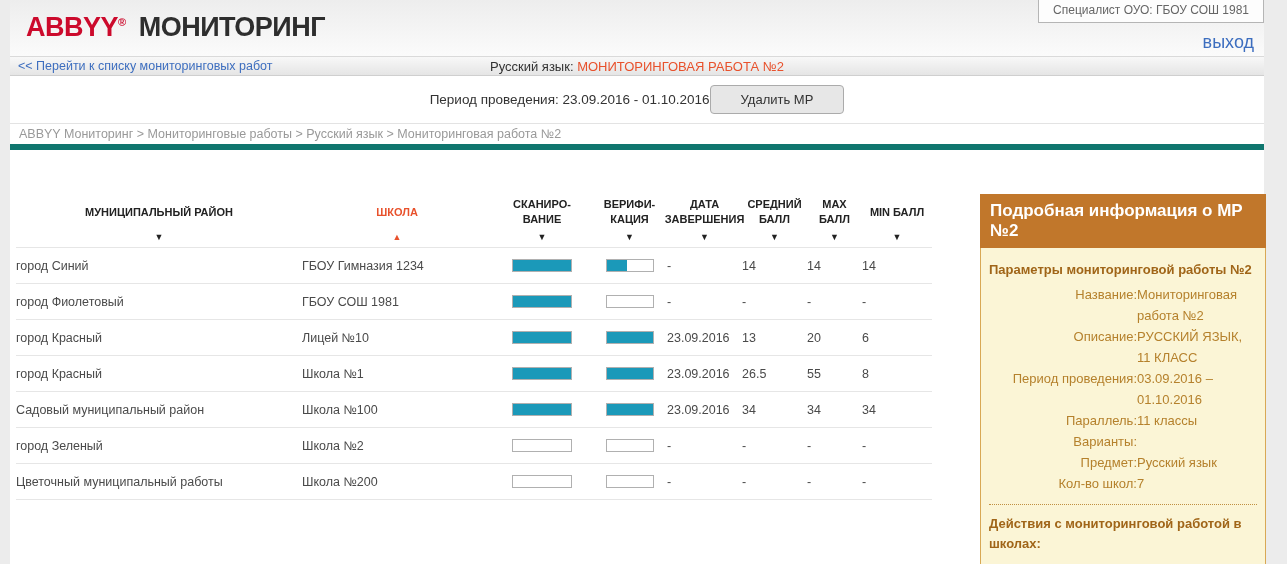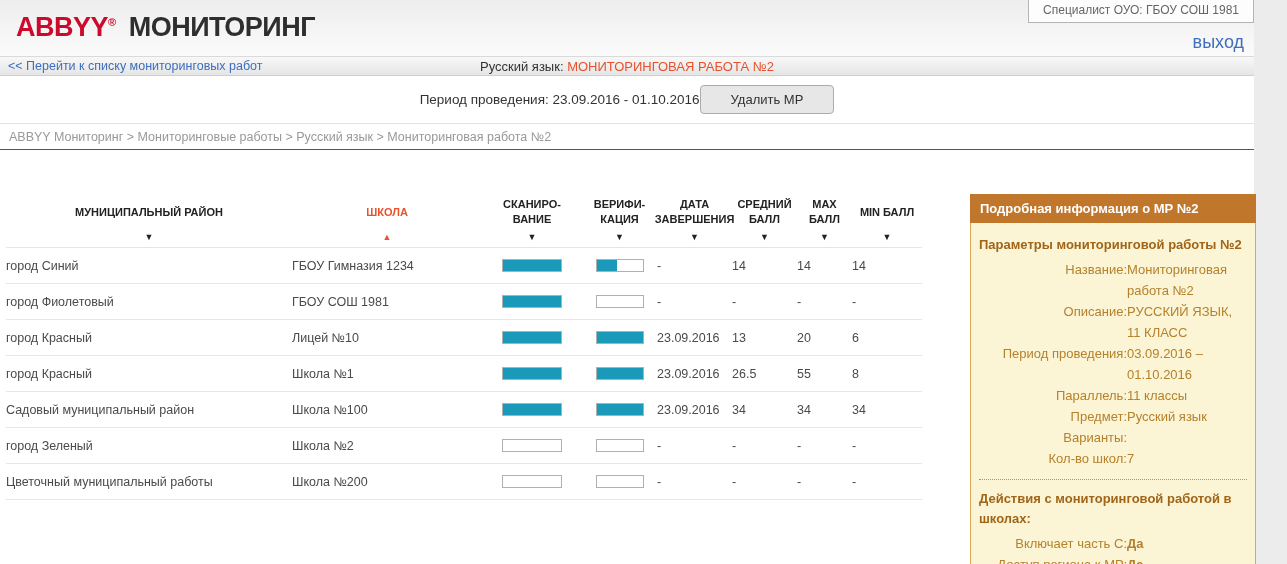--- a/index.html
+++ b/index.html
@@ -15,21 +15,21 @@
   *{margin:0;padding:0;box-sizing:border-box;}
   html,body{width:1287px;height:564px;}
   body{
     background:#ececec;
     font-family:"Liberation Sans", sans-serif;
     position:relative;
     overflow:hidden;
     color:#444;
   }
   .content{
-    position:absolute;left:0;top:0;width:1254px;height:564px;background:#fff;
+    position:absolute;left:10px;top:0;width:1254px;height:564px;background:#fff;
   }
   
   .top-header{
     position:relative;height:56px;
     background:linear-gradient(#ededed,#fbfbfb);
   }
   .logo{
     position:absolute;left:16px;top:12px;font-weight:bold;
     font-size:27px;letter-spacing:-0.5px;cursor:pointer;white-space:nowrap;
   }
@@ -67,21 +67,21 @@
   }
   .period-label{font-size:13.5px;color:#333;}
   .delete-btn{
     font-family:"Liberation Sans",sans-serif;
     font-size:13px;color:#333;
     background:#e7e7e7;border:1px solid #ababab;border-radius:4px;
     padding:6px 30px;cursor:pointer;
   }
   
   .breadcrumb{
-    height:27px;border-top:1px solid #e3e3e3;border-bottom:1px solid #0f766e;
+    height:27px;border-top:1px solid #e3e3e3;border-bottom:6px solid #0f766e;
     display:flex;align-items:center;padding-left:9px;
     font-size:12.5px;color:#999;cursor:pointer;
   }
   
   .main{position:relative;height:404px;}
   .table-wrap{position:absolute;left:6px;top:44px;width:916px;font-size:12.5px;}
   .thead,.trow{
     display:grid;
     grid-template-columns:286px 190px 100px 75px 75px 65px 55px 70px;
   }
@@ -99,21 +99,21 @@
   .tcell{color:#4a4a4a;overflow:hidden;white-space:nowrap;}
   .bar{
     width:60px;height:13px;border:1px solid #b0b0b0;background:#fff;margin:0 auto;
   }
   .bar.verify{width:48px;}
   .bar .fill{display:block;height:100%;background:var(--bar-fill);}
   
   .info-panel{position:absolute;left:970px;top:44px;width:286px;font-size:13px;}
   .panel-header{
     background:var(--panel-header-bg);color:#fff;font-weight:bold;
-    padding:7px 10px;font-size:13px;
+    padding:7px 10px;font-size:17px;
   }
   .panel-body{
     background:var(--panel-body-bg);
     border:1px solid #d8a855;border-top:none;
     padding:10px 8px 14px;color:var(--panel-text);
   }
   .panel-section-title{
     font-weight:bold;color:var(--panel-bold);margin:2px 0 4px;line-height:20px;
   }
   .prow{display:flex;line-height:21px;}
@@ -337,26 +337,26 @@
             </div>
             <div class="prow">
               <span class="plabel">Период проведения:</span>
               <span class="pvalue">03.09.2016 – 01.10.2016</span>
             </div>
             <div class="prow">
               <span class="plabel">Параллель:</span>
               <span class="pvalue">11 классы</span>
             </div>
             <div class="prow">
+              <span class="plabel">Варианты:</span>
+              <span class="pvalue"></span>
+            </div>
+            <div class="prow">
               <span class="plabel">Предмет:</span>
               <span class="pvalue">Русский язык</span>
-            </div>
-            <div class="prow">
-              <span class="plabel">Варианты:</span>
-              <span class="pvalue"></span>
             </div>
             <div class="prow">
               <span class="plabel">Кол-во школ:</span>
               <span class="pvalue">7</span>
             </div>
           </div>
         <hr class="panel-divider">
         <div class="panel-section-title">Действия с мониторинговой работой в школах:</div>
         <div id="actions-rows">
             <div class="prow">

